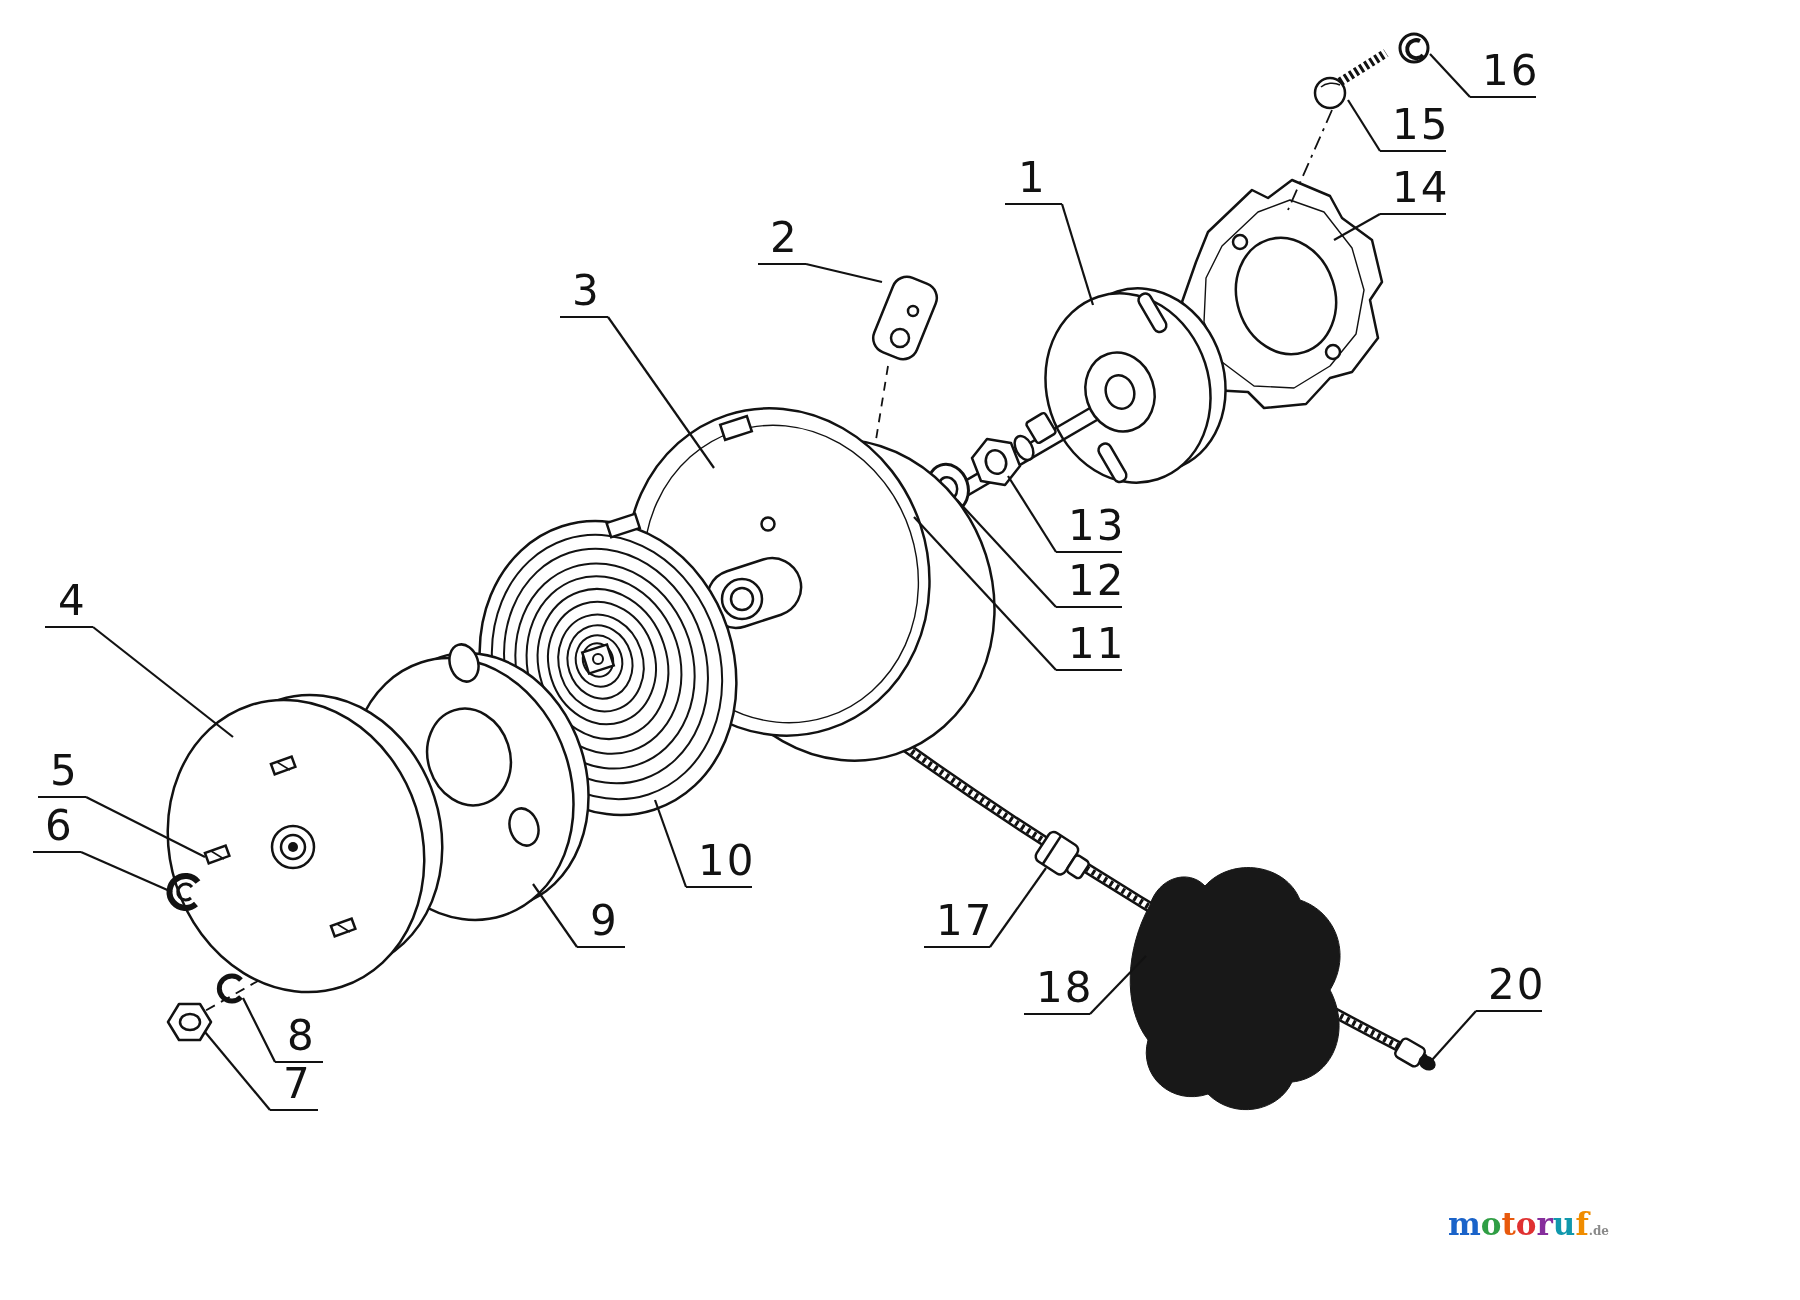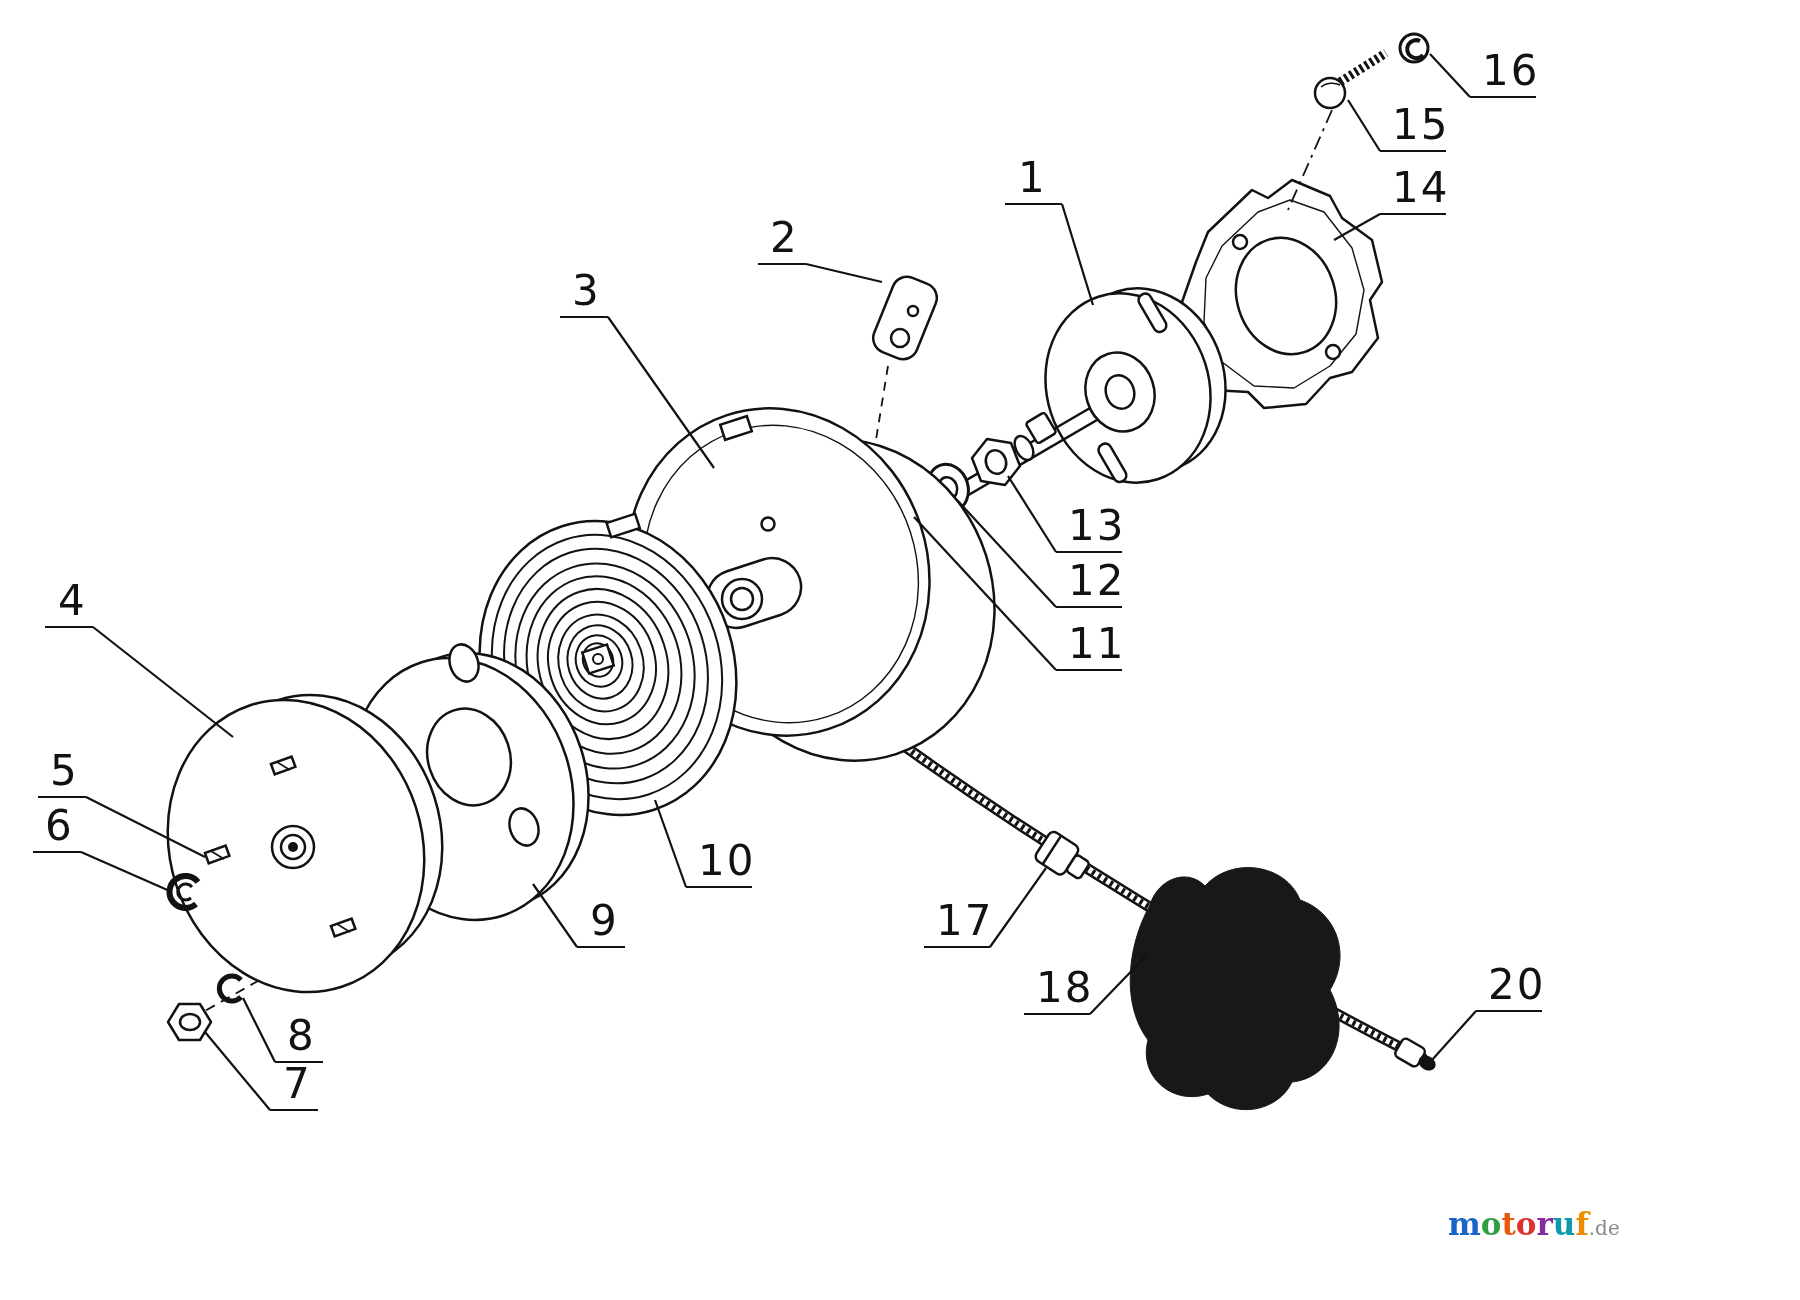--- a/index.html
+++ b/index.html
@@ -2,21 +2,21 @@
 <html><head>
 <meta charset="utf-8">
 <style>
   html,body{margin:0;padding:0;background:#fff;}
   .canvas{position:relative;width:1800px;height:1300px;background:#ffffff;overflow:hidden;
           font-family:"DejaVu Sans",sans-serif;}
   .canvas svg{position:absolute;left:0;top:0;}
   text.num{font-family:"DejaVu Sans",sans-serif;font-size:42px;font-weight:500;fill:#121212;letter-spacing:2px;}
   .logo{position:absolute;left:1448px;top:1206px;font-family:"DejaVu Serif",serif;
         font-weight:bold;font-size:31px;white-space:nowrap;}
-  .logo .suffix{font-size:20px;font-weight:normal;}
+  .logo .suffix{font-size:12px;font-weight:bold;}
 </style>
 </head>
 <body>
 
 <div class="canvas">
 
 <svg width="1800" height="1300" viewBox="0 0 1800 1300">
 
   <g stroke="#121212" stroke-width="2.5" fill="#fff" stroke-linejoin="round">
     <path d="M 1208 232 L 1252 190 L 1268 198 L 1292 180 L 1330 196 L 1342 218 L 1372 240 L 1382 282 L 1370 300 L 1378 338 L 1352 372 L 1330 378 L 1306 404 L 1264 408 L 1248 392 L 1212 390 L 1190 352 L 1198 330 L 1182 302 L 1196 262 Z"></path>

